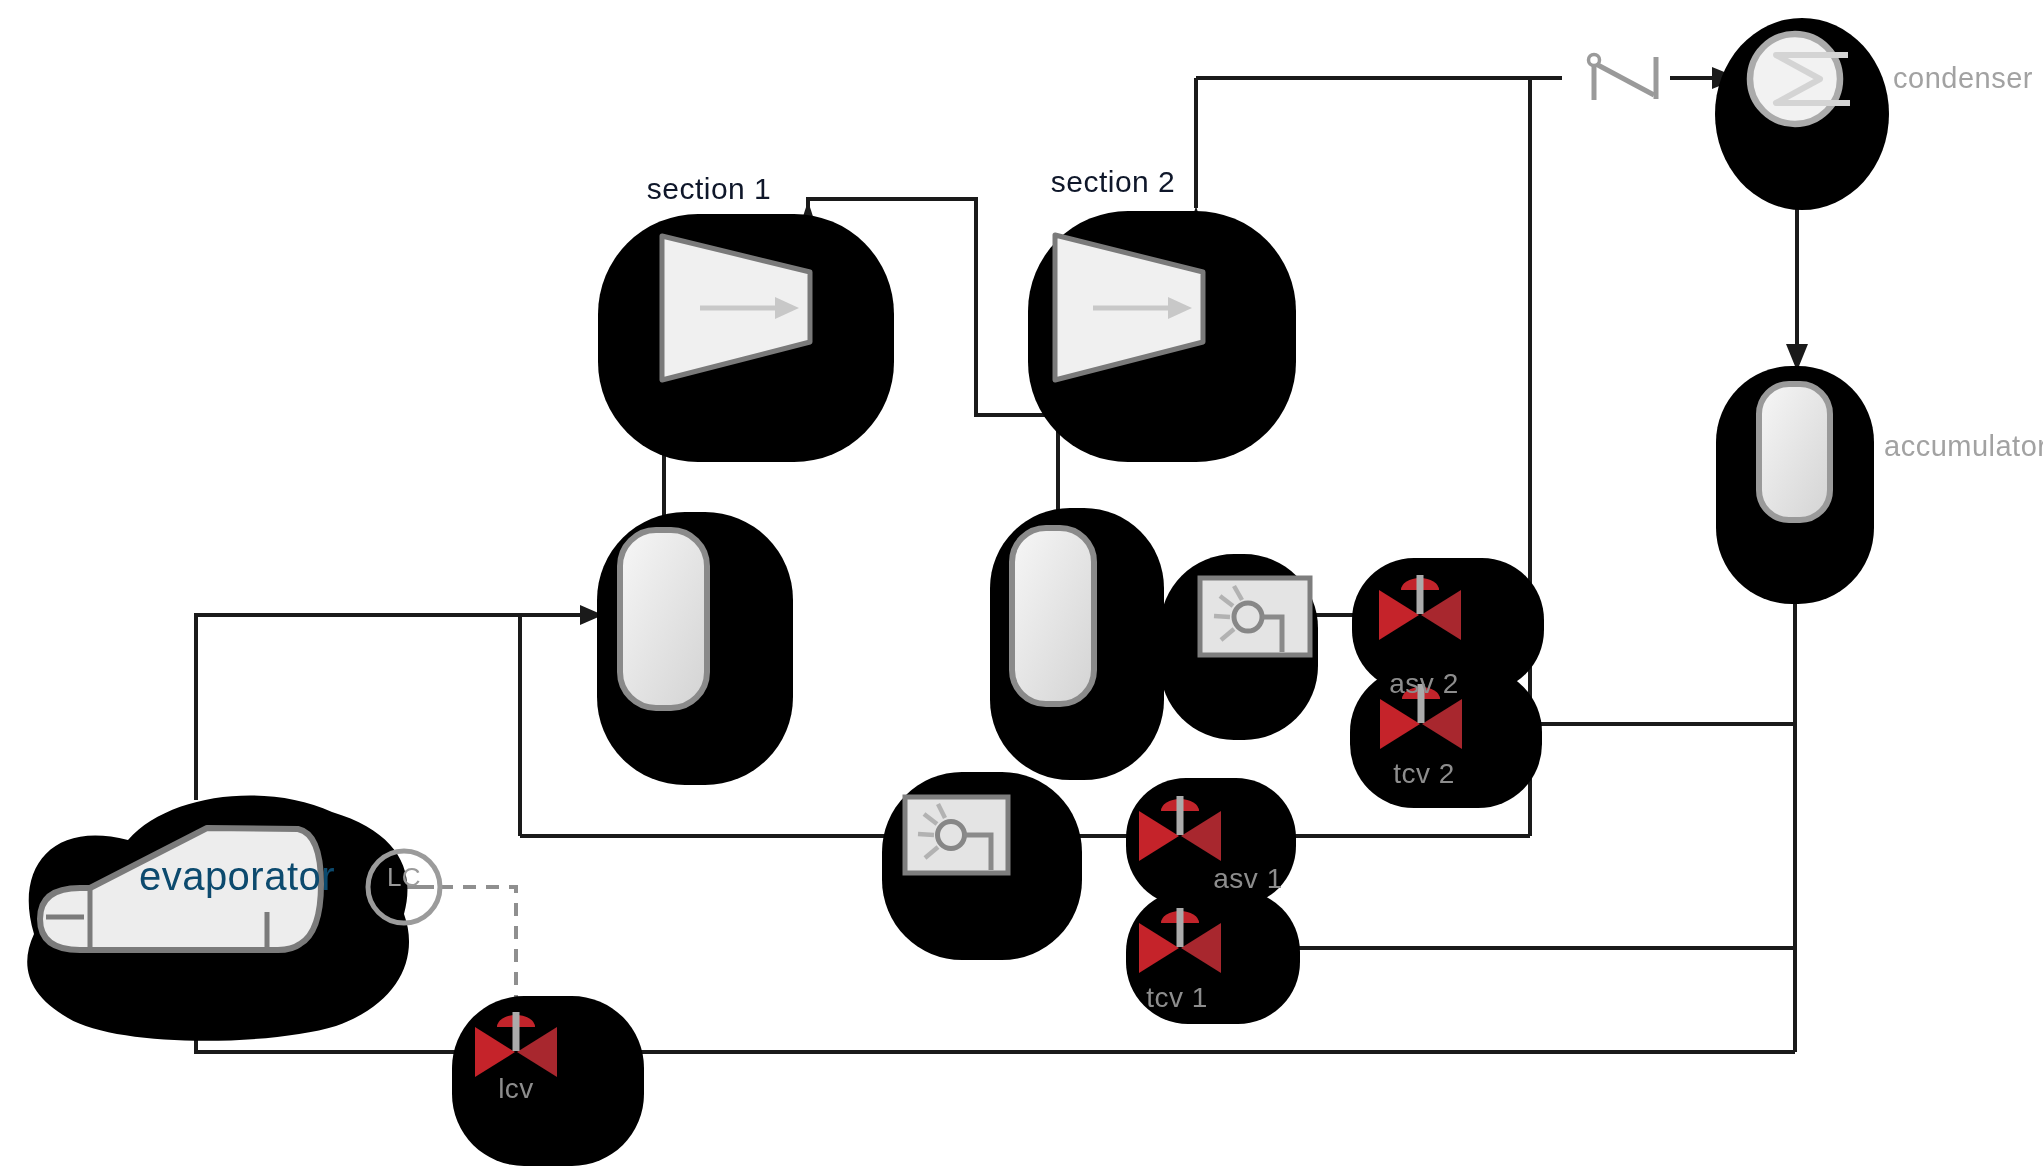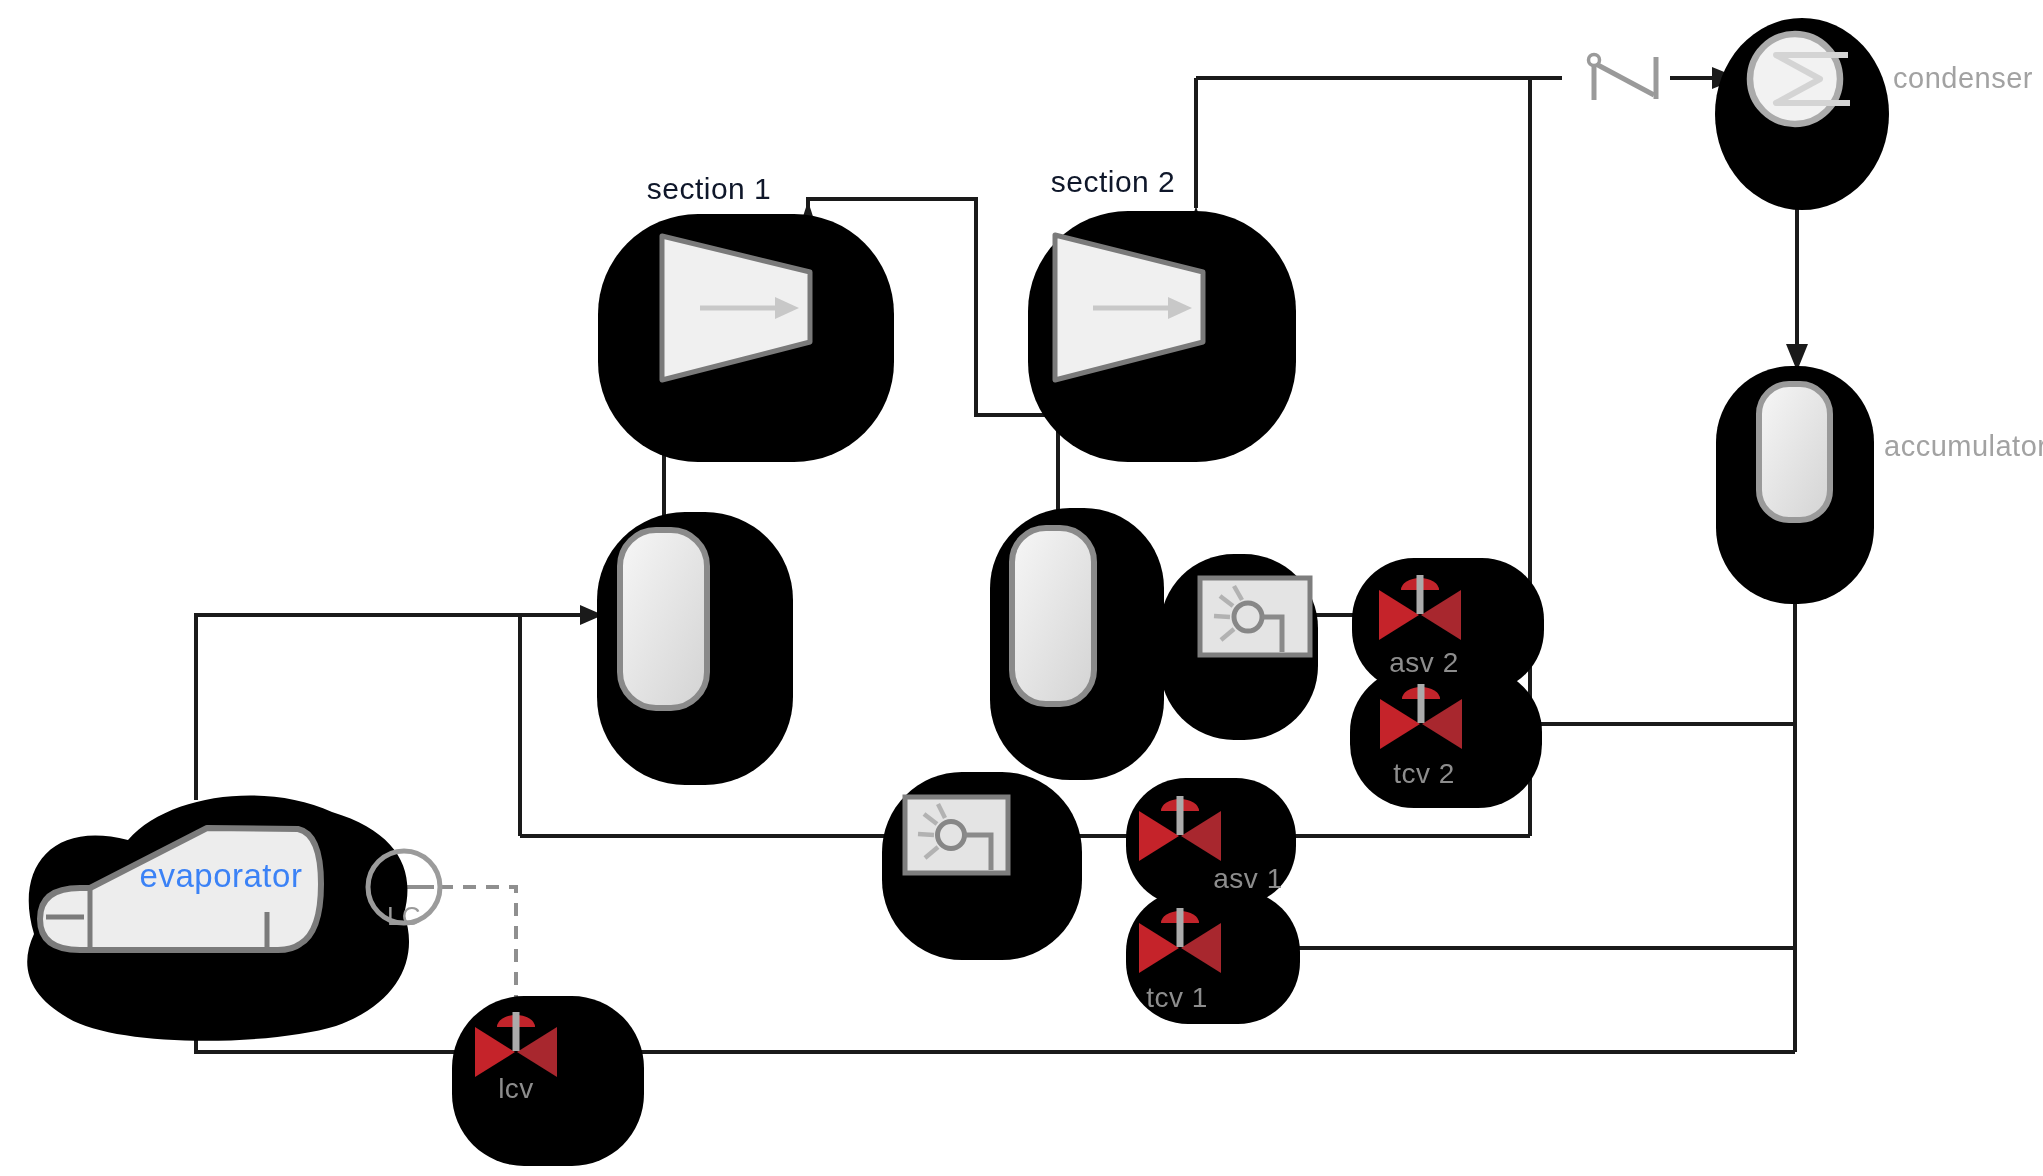--- a/index.html
+++ b/index.html
@@ -14,21 +14,21 @@
   .lbl{
     position:absolute;
     transform:translate(-50%,-50%);
     white-space:nowrap;
     color:#8d8d8d;
     font-size:28px;
     letter-spacing:0.5px;
     user-select:none;
   }
   .lbl.left-anchor{transform:translate(0,-50%);}
-  .lbl.big{font-size:33px;color:#3b82f6;}
+  .lbl.big{font-size:40px;color:#0c4a6e;margin-left:16px;}
   .lbl.med{font-size:30px;color:#0f172a;}
   .lbl.light{font-size:29px;color:#a2a2a2;}
   .lbl.lc{font-size:26px;color:#9a9a9a;}
 </style>
 </head>
 <body>
 
 <div id="canvas">
 <svg id="scene" viewBox="0 0 2043 1176" xmlns="http://www.w3.org/2000/svg">
   <defs>
@@ -195,19 +195,19 @@
       <rect x="-3.5" y="-40" width="7" height="39" fill="#ababab"></rect>
     </g>
   </g>
 </svg>
 
 <div class="lbl med" style="left:709px;top:189px;">section 1</div>
 <div class="lbl med" style="left:1113px;top:182px;">section 2</div>
 <div class="lbl light left-anchor" style="left:1893px;top:78px;text-align:center;">condenser</div>
 <div class="lbl light left-anchor" style="left:1884px;top:446px;">accumulator</div>
 <div class="lbl big" style="left:221px;top:876px;">evaporator</div>
-<div class="lbl lc" style="left:404px;top:916px;">LC</div>
-<div class="lbl" style="left:1424px;top:663px;">asv 2</div>
+<div class="lbl lc" style="left:404px;top:877px;">LC</div>
+<div class="lbl" style="left:1424px;top:684px;">asv 2</div>
 <div class="lbl" style="left:1424px;top:774px;">tcv 2</div>
 <div class="lbl" style="left:1248px;top:879px;">asv 1</div>
 <div class="lbl" style="left:1177px;top:998px;">tcv 1</div>
 <div class="lbl" style="left:516px;top:1089px;">lcv</div>
 </div>
 
 </body></html>

